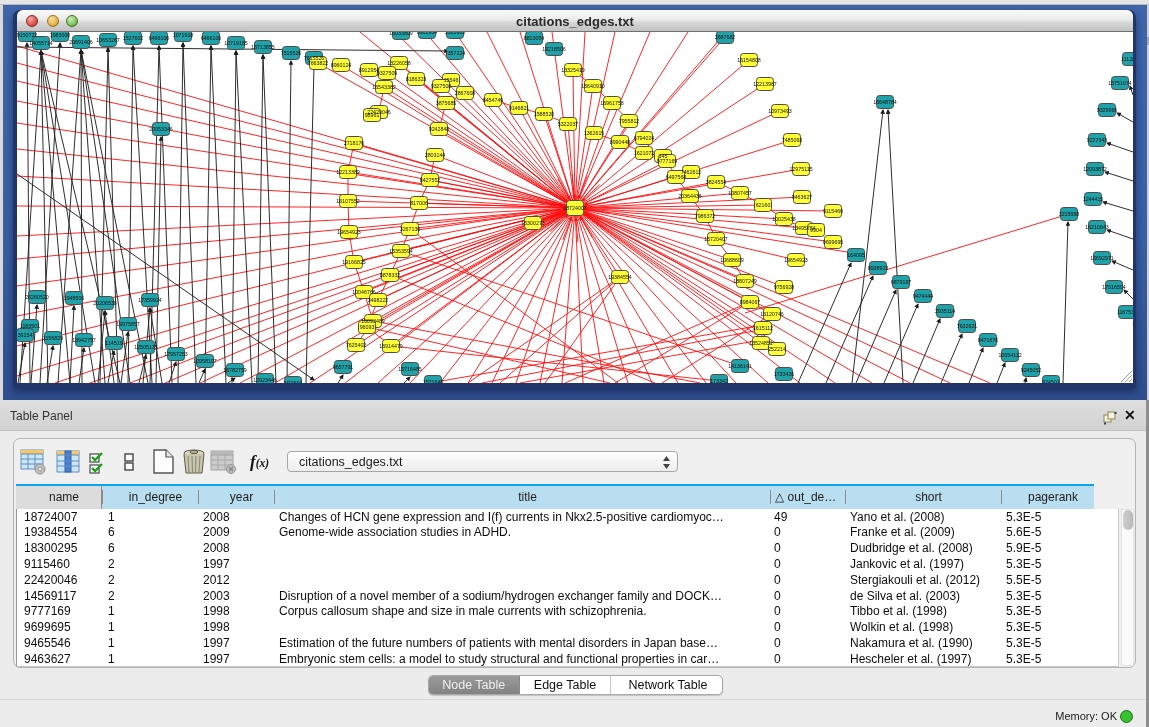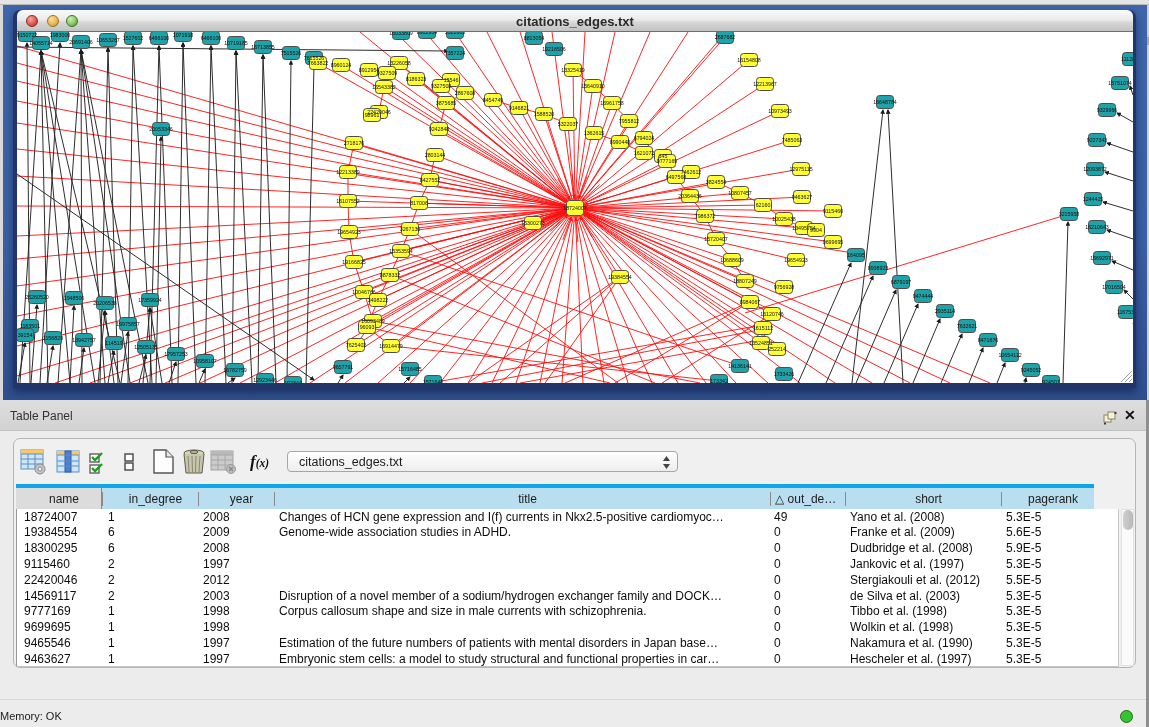--- a/index.html
+++ b/index.html
@@ -19,35 +19,35 @@
 #tl3{background:radial-gradient(circle at 35% 30%,#cdeebb,#82c563 60%,#3f7d25);border:.5px solid #44731f}
 #net{position:absolute;left:17px;top:31.5px;background:#fff}
 #tpanel{position:absolute;left:0;top:400px;width:1146px;height:327px;background:#ececec}
 #tpbar{position:absolute;left:0;top:400px;width:1146px;height:31px;background:linear-gradient(180deg,#dedede,#d2d2d2);border-bottom:1px solid #c0c0c0}
 #tpbar .t{position:absolute;left:10px;top:9px;font-size:12px;color:#333}
 #fdock{position:absolute;left:1103px;top:411px;width:14px;height:14px}
 #xclose{position:absolute;left:1124px;top:407px;font-size:14px;font-weight:bold;color:#111}
 #subpanel{position:absolute;left:13px;top:438px;width:1123px;height:230px;background:#f0f0f0;border:1px solid #b5b5b5;border-radius:7px}
 #drop{position:absolute;left:287px;top:450.5px;width:391px;height:21px;background:linear-gradient(180deg,#ffffff,#ededed);border:1px solid #a6a6a6;border-radius:4px}
 #drop .t{position:absolute;left:11px;top:3px;font-size:12.5px;color:#1a1a1a}
-#thead{position:absolute;left:16px;top:484px;width:1078px;height:38px;background:#bade01;background:#b9def0;border-top:4px solid #0ea5e9;border-bottom:2px solid #6e6e6e}
+#thead{position:absolute;left:16px;top:484px;width:1078px;height:38px;background:#bade01;background:#b9def0;border-top:2px solid #0ea5e9;border-bottom:2px solid #6e6e6e}
 #thead .hc{position:absolute;top:3.5px;font-size:12px;color:#1c1c1c;text-align:center;padding-left:10px}
 #namehc{position:absolute;left:0;top:0;width:86px;height:100%;background:#dcdcdc;border-right:1px solid #8a8a8a}
 #tbody{position:absolute;left:16px;top:508.5px;width:1103px;height:158px;background:#fff;border-left:1px solid #9a9a9a;border-right:1px solid #c9c9c9;border-bottom:1px solid #c6c6c6}
 .trow{position:absolute;left:0;width:1149px;height:15.8px}
 .trow span{position:absolute;top:0;font-size:12px;color:#0d0d0d;white-space:nowrap;overflow:hidden}
 #vscroll{position:absolute;left:1121px;top:509px;width:13px;height:157px;background:#fafafa;border:1px solid #e2e2e2}
 #vthumb{position:absolute;left:1122.5px;top:510px;width:10px;height:20px;background:linear-gradient(90deg,#cfcfcf,#b9b9b9);border-radius:5px}
 #tabs{position:absolute;left:428px;top:674.5px;width:295px;height:20px;border:1px solid #a9a9a9;border-radius:5px;background:#fff;box-shadow:0 1px 1px rgba(0,0,0,.18)}
 #seg1{position:absolute;left:0;top:0;width:90.5px;height:100%;background:linear-gradient(180deg,#9b9b9b,#828282);border-radius:4px 0 0 4px;color:#efefef;border-right:1px solid #8a8a8a}
 #seg2{position:absolute;left:91px;top:0;width:91px;height:100%;color:#111;border-right:1px solid #c6c6c6}
 #seg3{position:absolute;left:183px;top:0;width:112px;height:100%;color:#111}
 #tabs div{font-size:12.5px;text-align:center;line-height:19px}
 #status{position:absolute;left:0;top:699px;width:1146px;height:28px;border-top:1px solid #d8d8d8}
-#mem{position:absolute;left:0;top:710px;width:1117px;text-align:left;font-size:11px;color:#1a1a1a}
+#mem{position:absolute;left:0;top:710px;width:1117px;text-align:right;font-size:11px;color:#1a1a1a}
 #memdot{position:absolute;left:1120px;top:709.5px;width:13px;height:13px;border-radius:50%;background:#35c42e;border:1.2px solid #27691f}
 #dstrip{position:absolute;left:1146px;top:400px;width:3px;height:327px;background:#8e8e8e}
 
 .ic{position:absolute}
 </style></head><body>
 <div id="scr">
  <div id="topstrip"></div>
  <div id="lstrip"></div>
     <div id="rstrip"></div>
     <div id="rbox"></div>
@@ -793,17 +793,22 @@
       <span style="left:24px">9463627</span>
       <span style="left:108px">1</span>
       <span style="left:203px">1997</span>
       <span style="left:279px;width:488px">Embryonic stem cells: a model to study structural and functional properties in car…</span>
       <span style="left:774px">0</span>
       <span style="left:850px;width:160px">Hescheler et al. (1997)</span>
       <span style="left:1006px">5.3E-5</span>
     </div>
  <div id="vscroll"></div>
     <div id="vthumb"></div>
+ <div id="tabs">
+      <div id="seg1">Node Table</div>
+      <div id="seg2">Edge Table</div>
+      <div id="seg3">Network Table</div>
+    </div>
  <div id="status"></div>
  <div id="mem">Memory: OK</div>
     <div id="memdot"></div>
  <div id="dstrip"></div>
 </div>
 
 </body></html>

